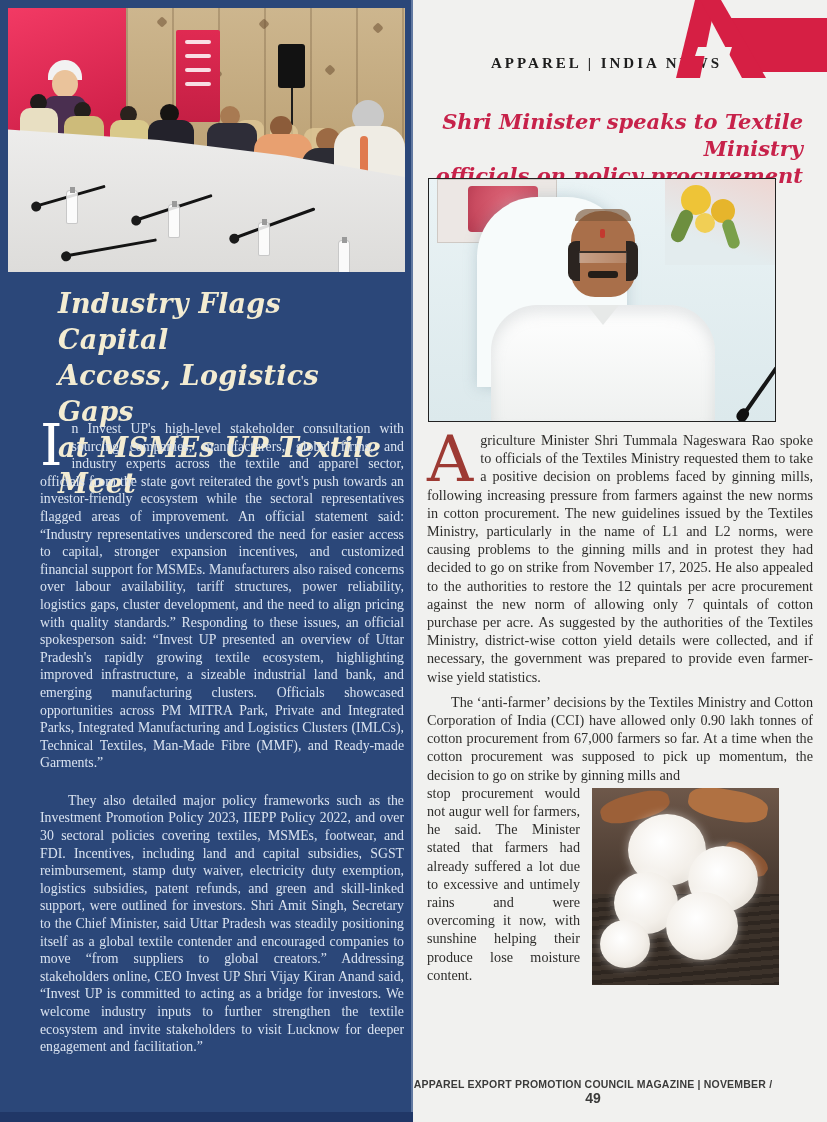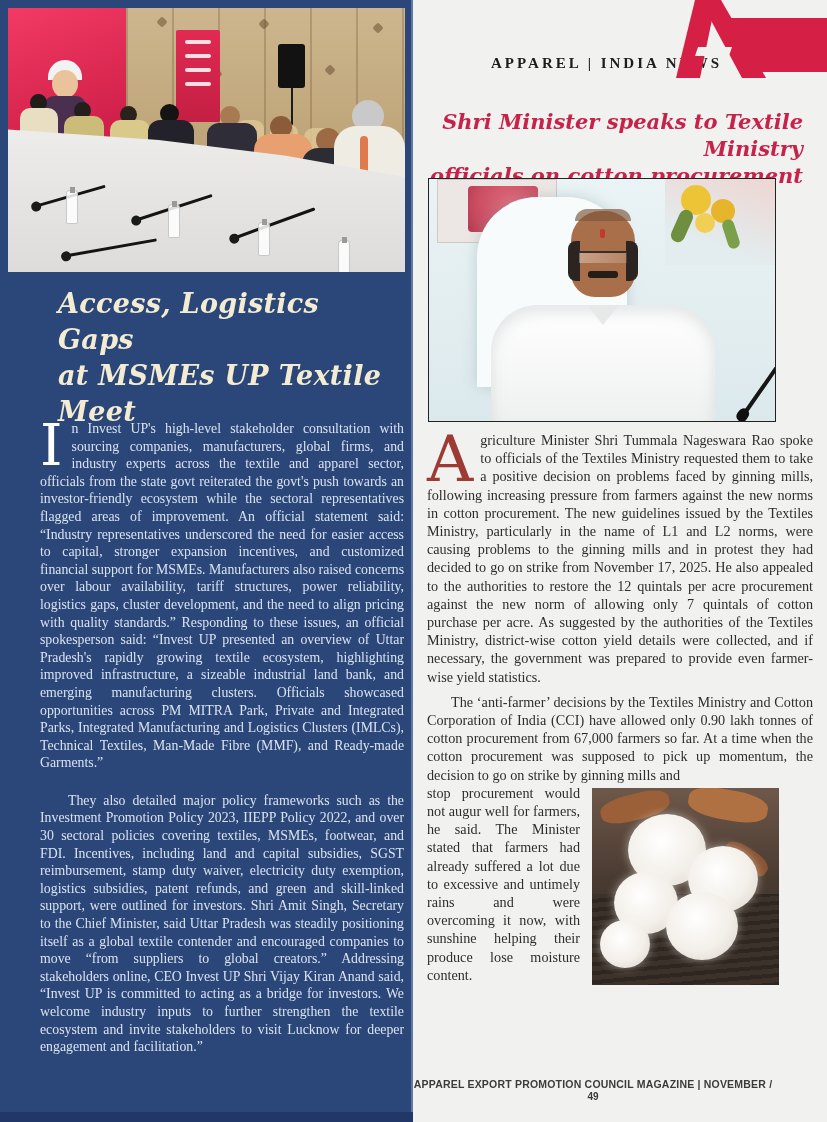--- a/index.html
+++ b/index.html
@@ -82,21 +82,21 @@
   .right-body .pind{text-indent:24px;margin-top:7px;}
   .cotton-photo{float:right;width:187px;height:197px;margin:4px 34px 4px 12px;overflow:hidden;position:relative;
     background:linear-gradient(180deg,#6e584a 0%,#4a3b31 45%,#352c25 100%);}
   .wood{position:absolute;left:0;bottom:0;width:100%;height:46%;
     background:repeating-linear-gradient(175deg,#3c322a 0 5px,#2e2620 5px 9px);}
   .branch{position:absolute;background:#9c6038;border-radius:40%;}
   .cotton{position:absolute;border-radius:50%;background:radial-gradient(circle at 42% 38%,#ffffff 0%,#f3efe9 55%,#d9d2c8 100%);box-shadow:0 0 10px rgba(255,255,255,.45);}
 
   .footer{left:0;right:54px;top:1078px;text-align:center;color:#3b3b3a;
     font-family:"Liberation Sans",sans-serif;font-weight:700;font-size:10.5px;letter-spacing:.2px;}
-  .footer .pageno{font-size:10px;letter-spacing:0;}
+  .footer .pageno{font-size:14px;letter-spacing:0;}
 </style>
 </head>
 <body>
 
 <div class="page">
 
   <div class="abs left-col">
 
     <div class="abs conf-photo">
       <div class="abs panel-lines"></div>
@@ -165,20 +165,21 @@
         </div>
       <div class="abs bottle" style="left:250px;top:214px">
           <i></i>
         </div>
       <div class="abs bottle" style="left:330px;top:232px">
           <i></i>
         </div>
     </div>
 
     <div class="abs left-title">
+      <div>Industry Flags Capital</div>
       <div>Access, Logistics Gaps</div>
       <div>at MSMEs UP Textile Meet</div>
     </div>
 
     <div class="abs left-body">
       <p><span class="dropcap">I</span><span>n Invest UP's high-level stakeholder consultation with sourcing companies, manufacturers, global firms, and industry experts across the textile and apparel sector, officials from the state govt reiterated the govt's push towards an investor-friendly ecosystem while the sectoral representatives flagged areas of improvement. An official statement said: “Industry representatives underscored the need for easier access to capital, stronger expansion incentives, and customized financial support for MSMEs. Manufacturers also raised concerns over labour availability, tariff structures, power reliability, logistics gaps, cluster development, and the need to align pricing with quality standards.” Responding to these issues, an official spokesperson said: “Invest UP presented an overview of Uttar Pradesh's rapidly growing textile ecosystem, highlighting improved infrastructure, a sizeable industrial land bank, and emerging manufacturing clusters. Officials showcased opportunities across PM MITRA Park, Private and Integrated Parks, Integrated Manufacturing and Logistics Clusters (IMLCs), Technical Textiles, Man-Made Fibre (MMF), and Ready-made Garments.”</span></p>
       <p class="p2">They also detailed major policy frameworks such as the Investment Promotion Policy 2023, IIEPP Policy 2022, and over 30 sectoral policies covering textiles, MSMEs, footwear, and FDI. Incentives, including land and capital subsidies, SGST reimbursement, stamp duty waiver, electricity duty exemption, logistics subsidies, patent refunds, and green and skill-linked support, were outlined for investors. Shri Amit Singh, Secretary to the Chief Minister, said Uttar Pradesh was steadily positioning itself as a global textile contender and encouraged companies to move “from suppliers to global creators.” Addressing stakeholders online, CEO Invest UP Shri Vijay Kiran Anand said, “Invest UP is committed to acting as a bridge for investors. We welcome industry inputs to further strengthen the textile ecosystem and invite stakeholders to visit Lucknow for deeper engagement and facilitation.”</p>
     </div>
 
     <div class="abs left-col-edge"></div>
@@ -191,21 +192,21 @@
 
     <svg class="abs logo" viewBox="0 0 157 80" aria-hidden="true">
       <polygon points="60,18 157,18 157,72 83,72" fill="#d61f44"></polygon>
       <polygon points="25,0 46,0 30,78 6,78" fill="#d61f44"></polygon>
       <polygon points="30,0 51,0 96,78 72,78" fill="#d61f44"></polygon>
       <polygon points="28,47 62,47 59,56 25,56" fill="#f1f1ef"></polygon>
     </svg>
 
     <div class="abs right-title">
       <div>Shri Minister speaks to Textile Ministry</div>
-      <div>officials on cotton procurement</div>
+      <div>officials on policy procurement</div>
     </div>
 
     <div class="abs minister-photo">
       <div class="abs frame">
           <i></i>
         </div>
       <div class="abs" style="left:236px;top:0;width:110px;height:86px;background:linear-gradient(200deg,#eed6d2,#e3ecee 70%)"></div>
       <div class="abs flower" style="left:252px;top:6px;width:30px;height:30px;background:#eec437"></div>
       <div class="abs flower" style="left:282px;top:20px;width:24px;height:24px;background:#e6b52c"></div>
       <div class="abs flower" style="left:266px;top:34px;width:20px;height:20px;background:#f1cf55"></div>

